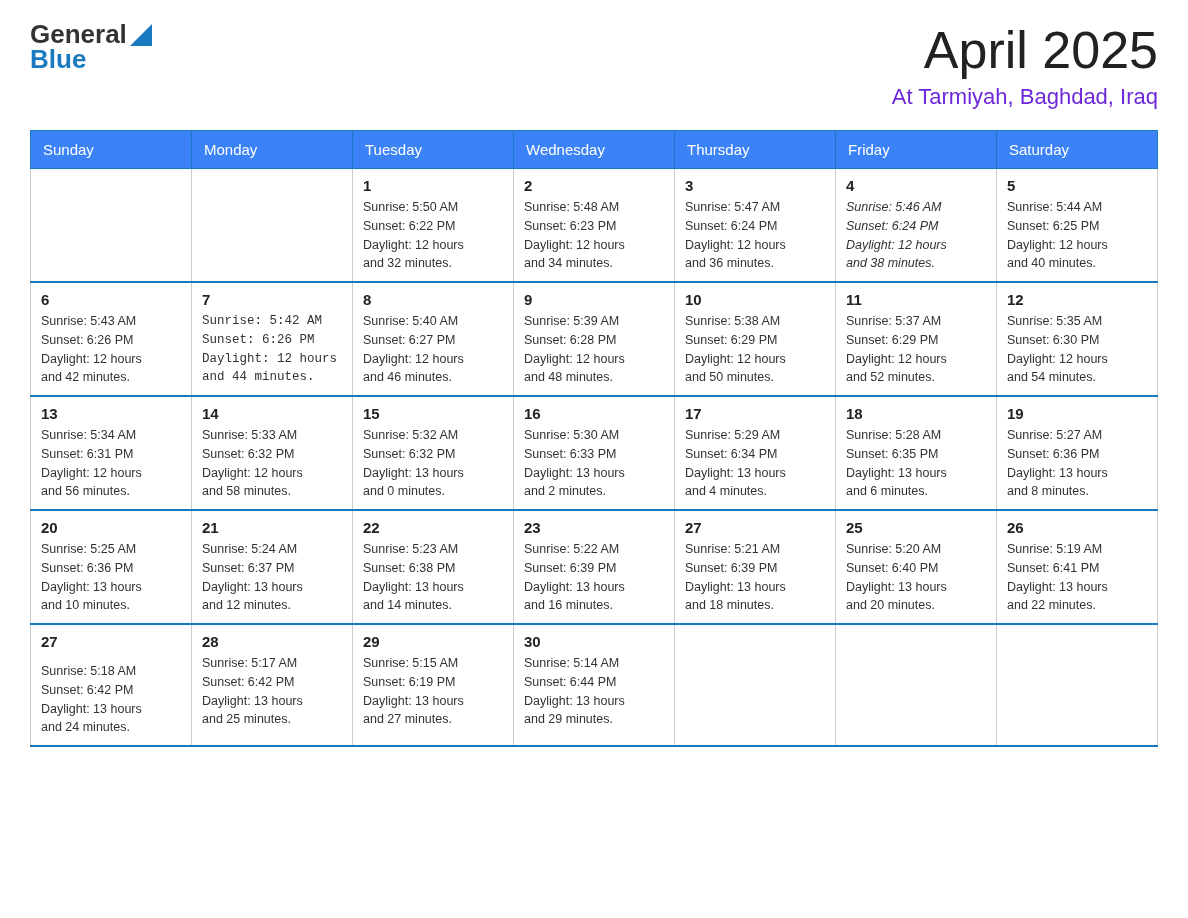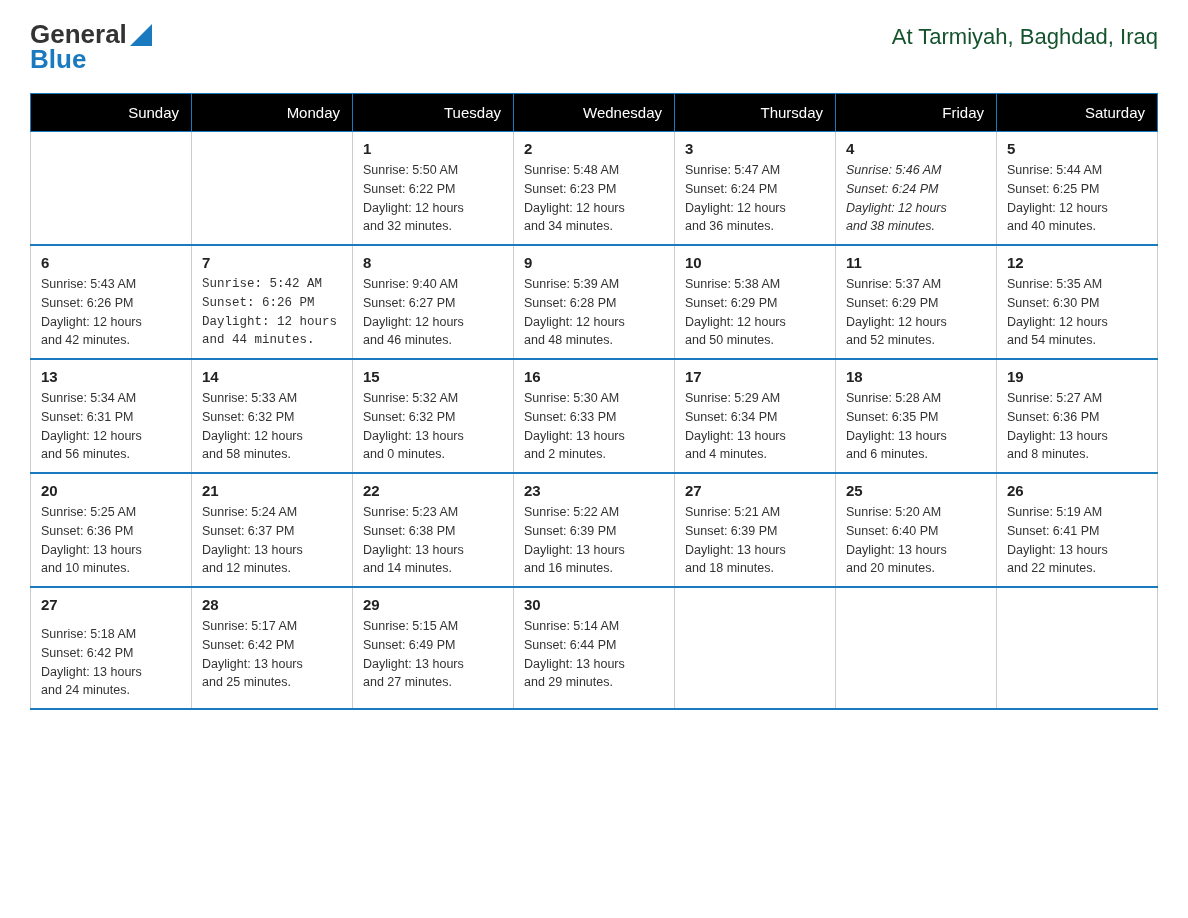--- a/index.html
+++ b/index.html
@@ -36,35 +36,35 @@
       text-align: right;
     }
     .title-block h1 {
       font-size: 52px;
       font-weight: normal;
       color: #222;
     }
     .title-block h2 {
       font-size: 22px;
       font-weight: normal;
-      color: #14532d;
+      color: #6d28d9;
       margin-top: 4px;
       text-align: right;
     }
     .calendar {
       width: 100%;
       border-collapse: collapse;
     }
     .calendar thead tr th {
-      background-color: #000000;
+      background-color: #3b82f6;
       color: #fff;
       font-size: 15px;
       font-weight: normal;
       padding: 10px 12px;
-      text-align: right;
+      text-align: left;
       border: 1px solid #1a7abf;
     }
     .calendar tbody tr td {
       vertical-align: top;
       padding: 8px 10px;
       border: 1px solid #ccc;
       width: 14.28%;
       min-height: 110px;
       font-size: 13px;
       color: #222;
@@ -97,20 +97,21 @@
       <div style="display:flex;align-items:center;">
         <span class="logo-text-general">General</span>
         <svg width="22" height="22" viewBox="0 0 22 22" style="margin-left:3px;margin-top:2px;">
           <polygon points="0,22 22,0 22,22" fill="#1a7abf"></polygon>
         </svg>
       </div>
       <span class="logo-text-blue" style="margin-top:-4px;">Blue</span>
     </div>
   </div>
   <div class="title-block">
+    <h1>April 2025</h1>
     <h2>At Tarmiyah, Baghdad, Iraq</h2>
   </div>
 </div>
 
 <table class="calendar">
   <thead>
     <tr>
     <th>Sunday</th>
         <th>Monday</th>
         <th>Tuesday</th>
@@ -170,21 +171,21 @@
         </td>
         <td>
           <span class="day-number">7</span>
           <div class="day-info" style="white-space: pre-line; font-family: Liberation Mono, monospace;">Sunrise: 5:42 AM
 Sunset: 6:26 PM
 Daylight: 12 hours
 and 44 minutes.</div>
         </td>
         <td>
           <span class="day-number">8</span>
-          <div class="day-info" style="white-space: pre-line;">Sunrise: 9:40 AM
+          <div class="day-info" style="white-space: pre-line;">Sunrise: 5:40 AM
 Sunset: 6:27 PM
 Daylight: 12 hours
 and 46 minutes.</div>
         </td>
         <td>
           <span class="day-number">9</span>
           <div class="day-info" style="white-space: pre-line;">Sunrise: 5:39 AM
 Sunset: 6:28 PM
 Daylight: 12 hours
 and 48 minutes.</div>
@@ -324,21 +325,21 @@
         <td>
           <span class="day-number">28</span>
           <div class="day-info" style="white-space: pre-line;">Sunrise: 5:17 AM
 Sunset: 6:42 PM
 Daylight: 13 hours
 and 25 minutes.</div>
         </td>
         <td>
           <span class="day-number">29</span>
           <div class="day-info" style="white-space: pre-line;">Sunrise: 5:15 AM
-Sunset: 6:49 PM
+Sunset: 6:19 PM
 Daylight: 13 hours
 and 27 minutes.</div>
         </td>
         <td>
           <span class="day-number">30</span>
           <div class="day-info" style="white-space: pre-line;">Sunrise: 5:14 AM
 Sunset: 6:44 PM
 Daylight: 13 hours
 and 29 minutes.</div>
         </td>

